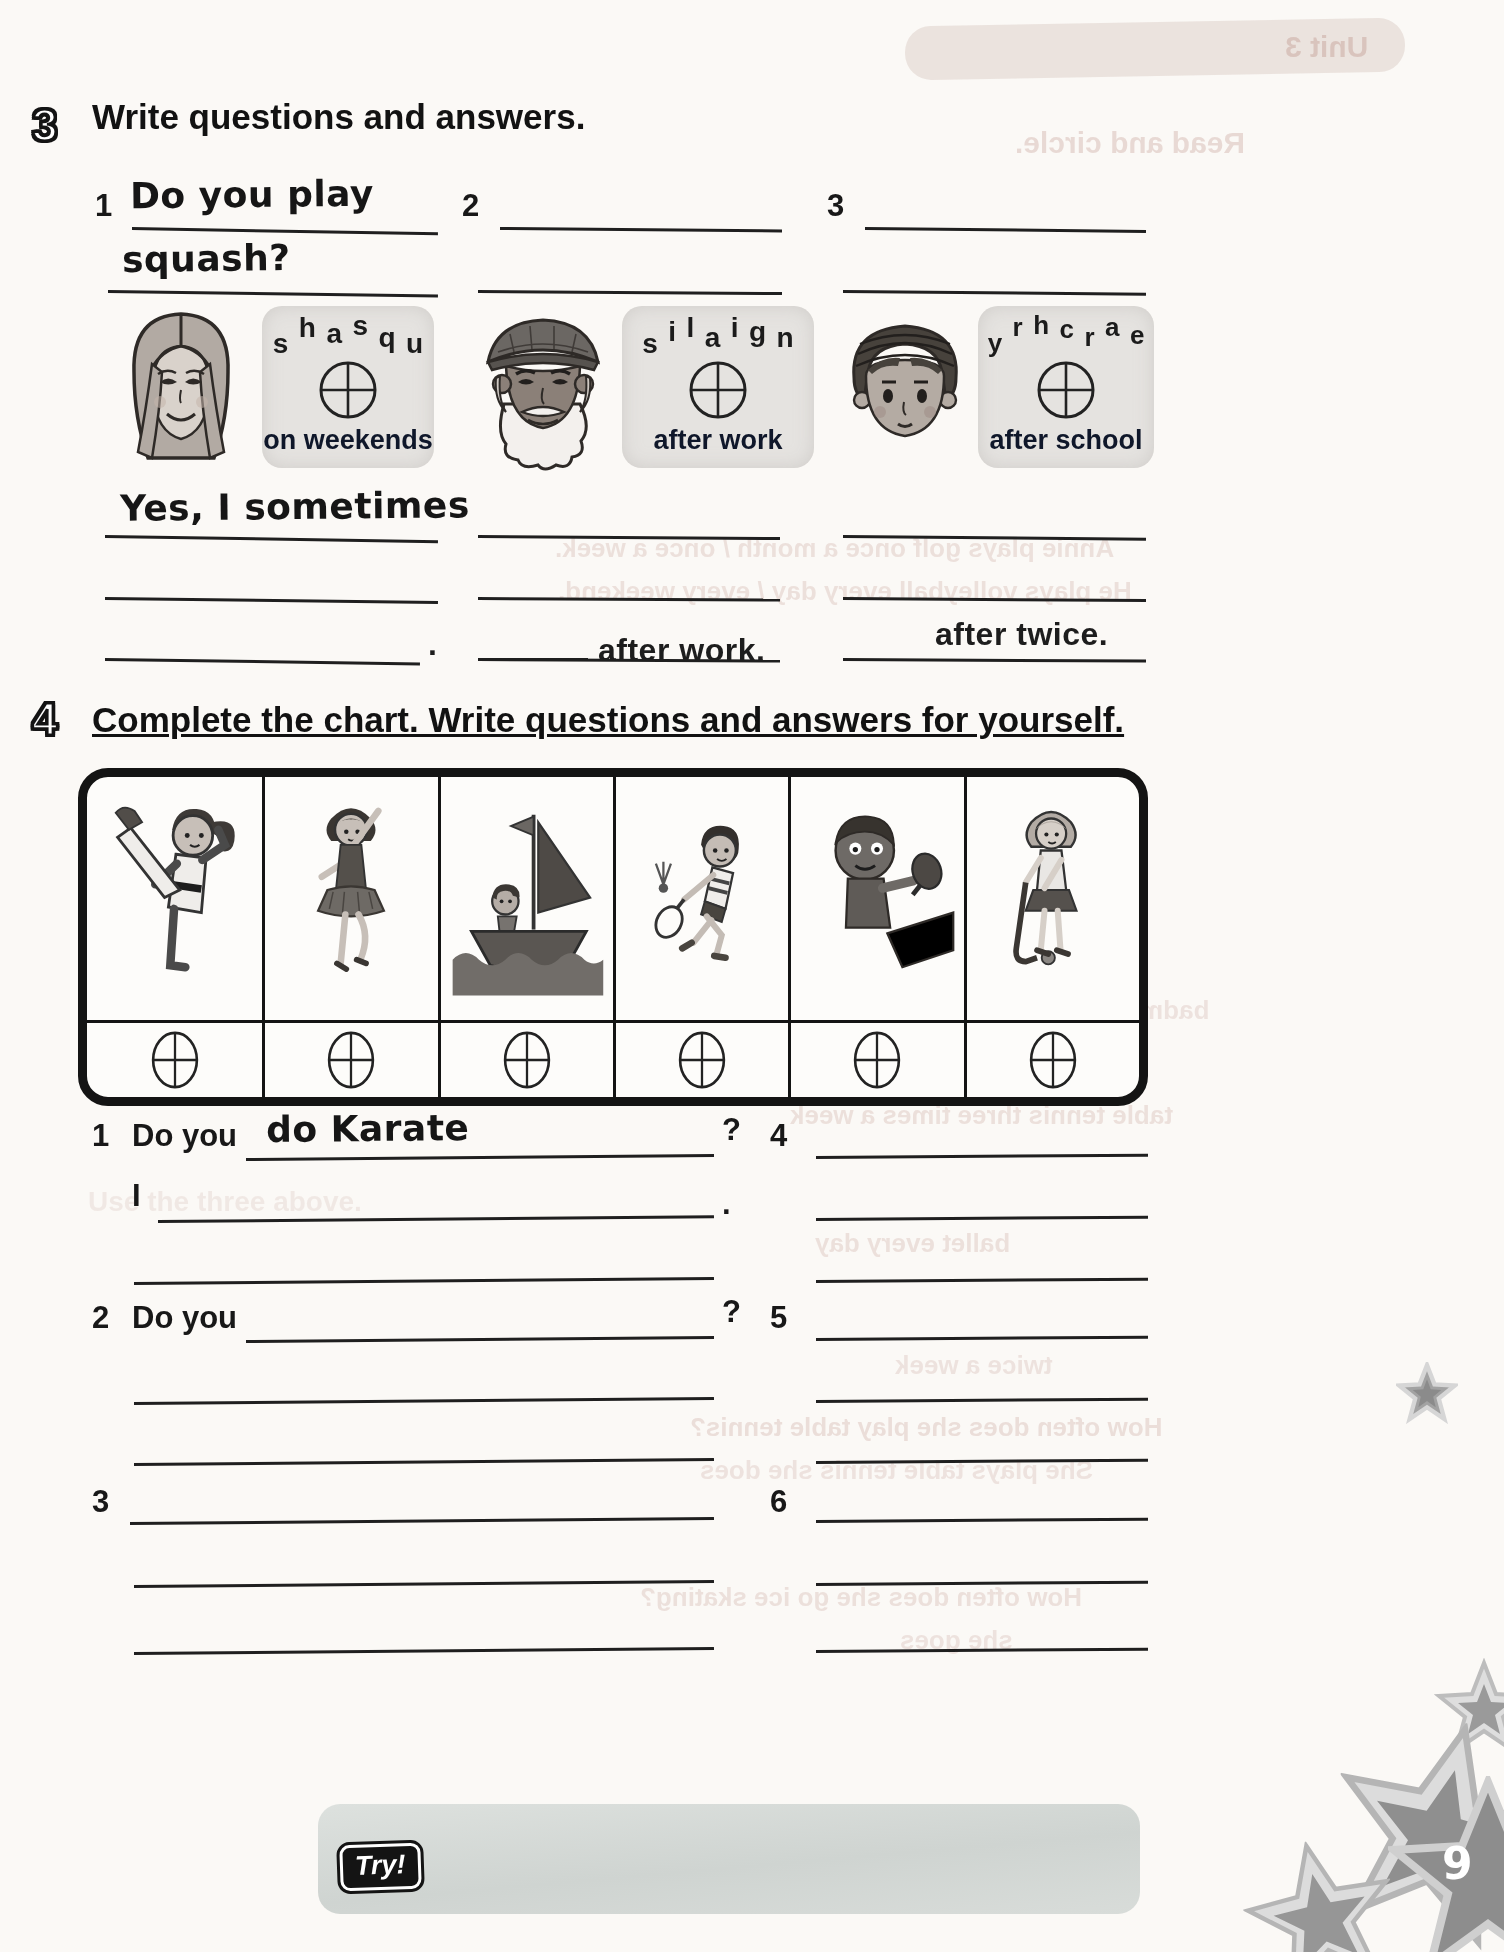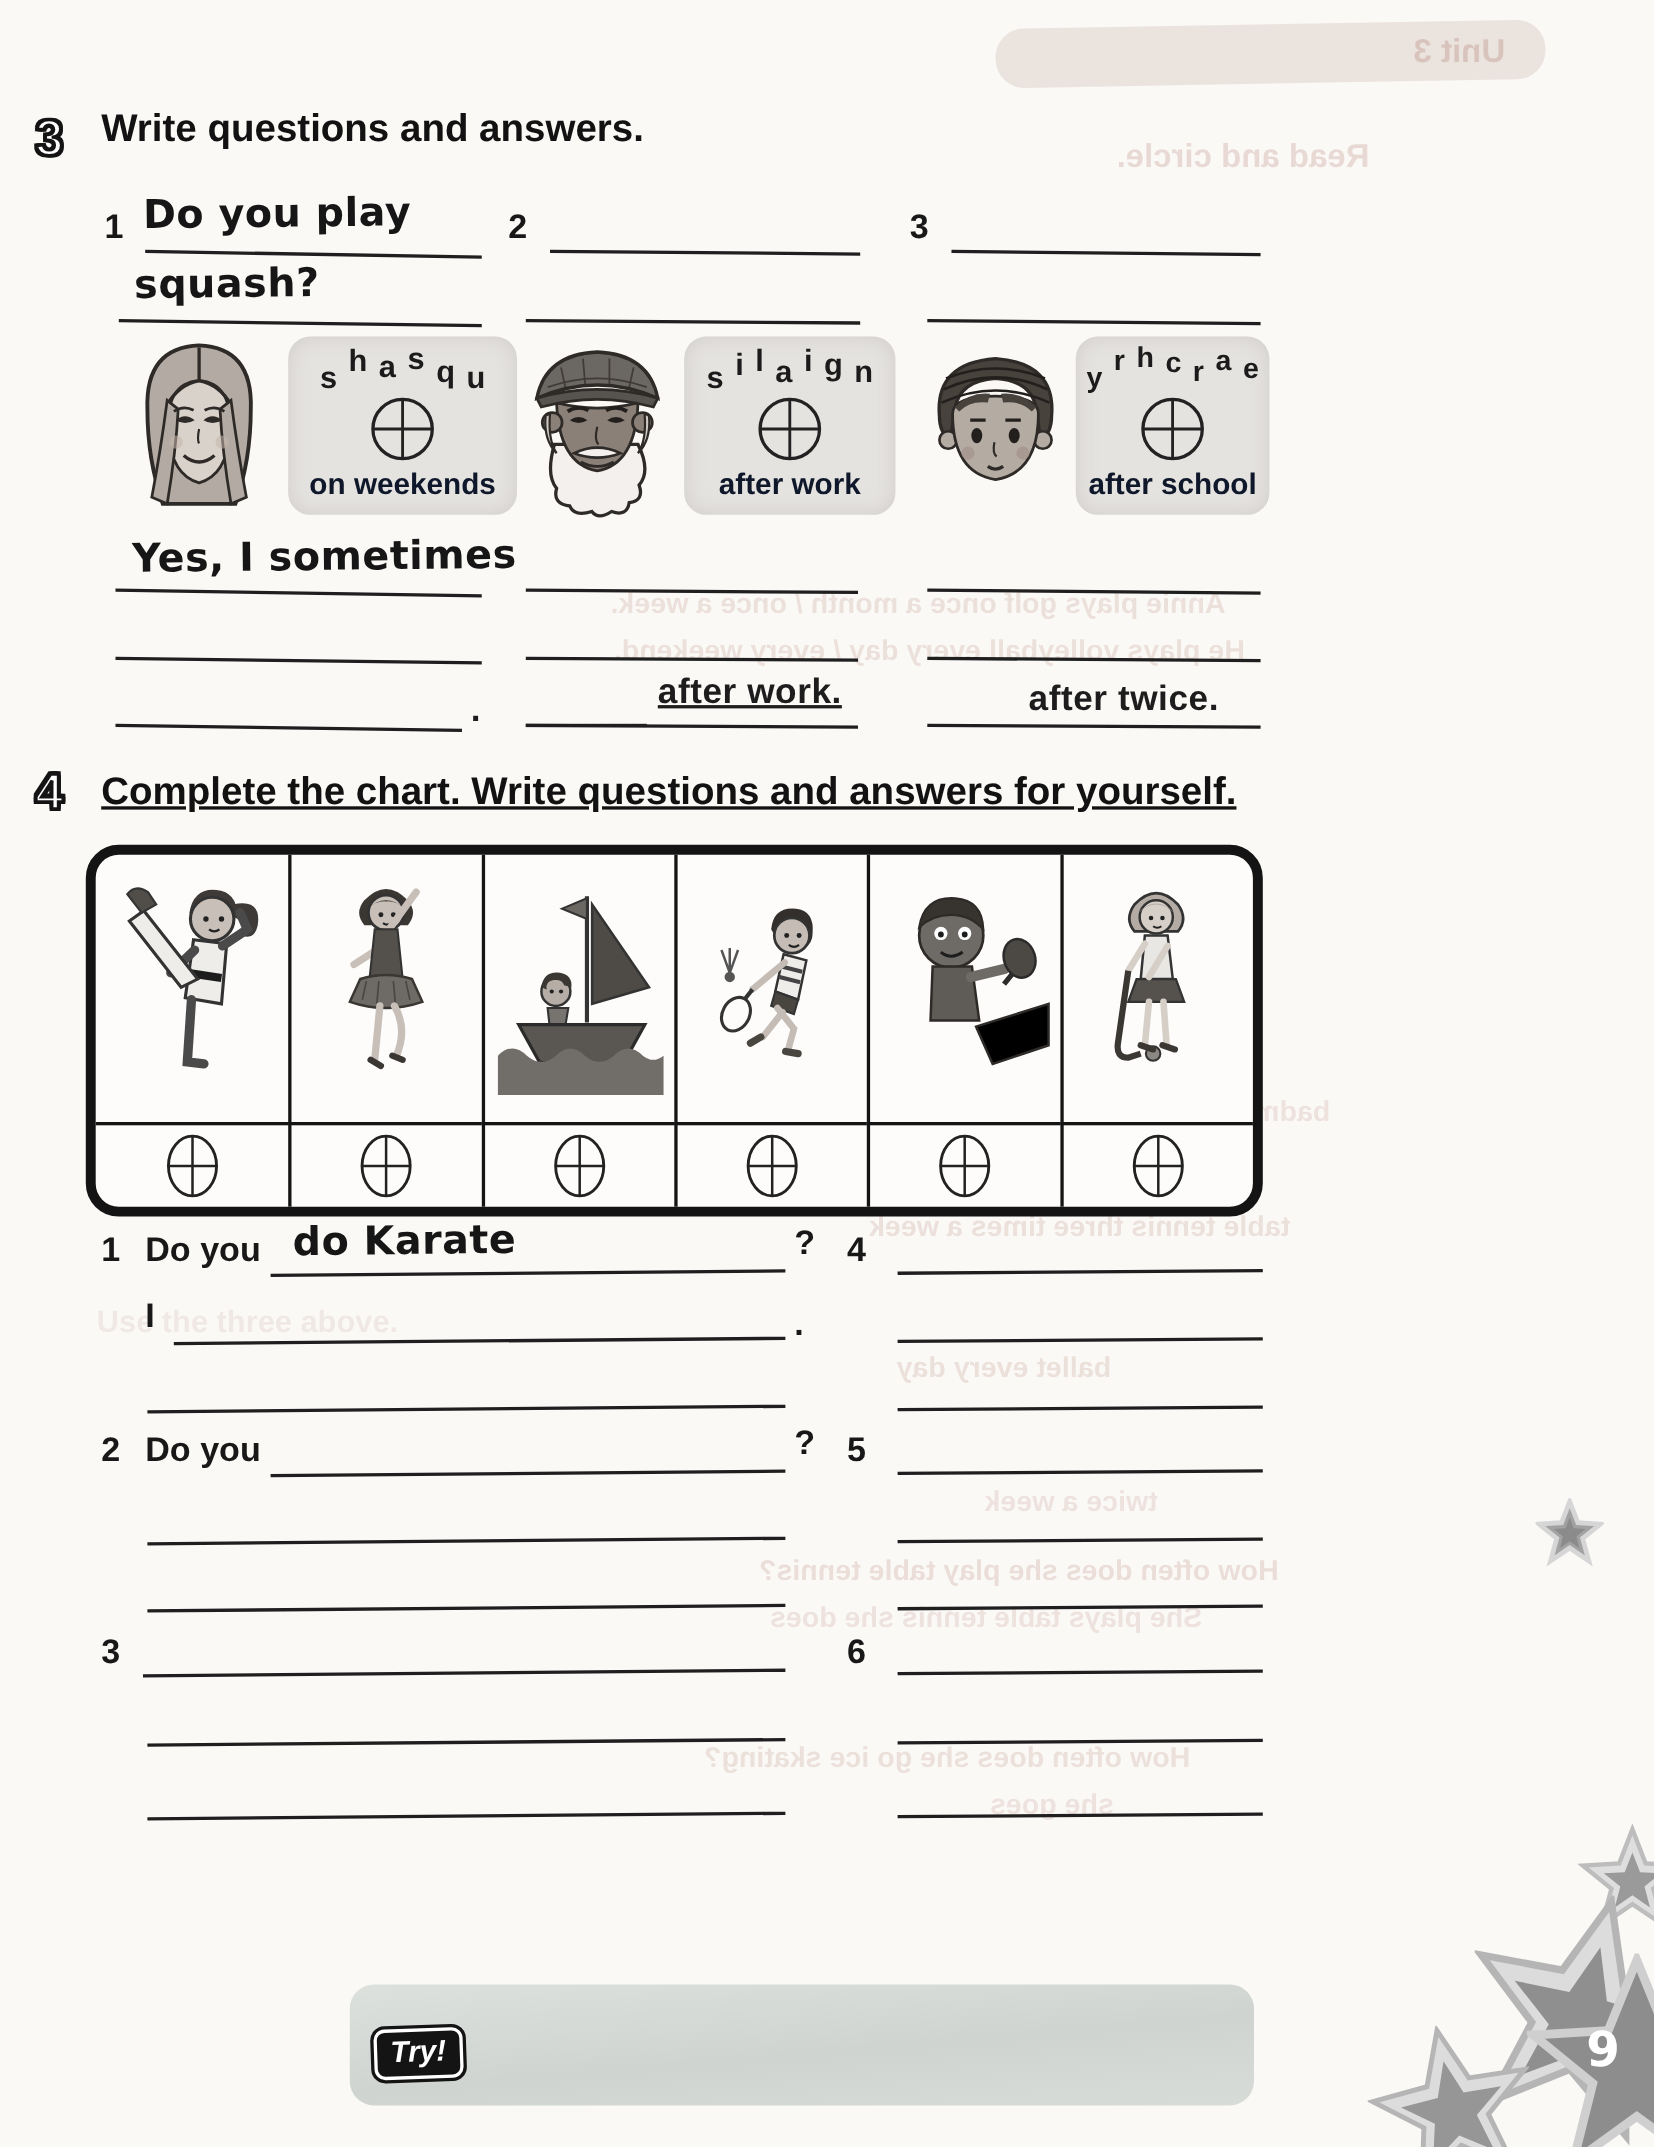--- a/index.html
+++ b/index.html
@@ -120,21 +120,21 @@
     <path d="M30 56 Q44 42 62 44 L60 52 Q44 50 34 60 Z M104 56 Q90 42 72 44 L74 52 Q90 50 100 60 Z" fill="#47423c"></path>
     <ellipse cx="50" cy="82" rx="5" ry="7" fill="#221f1d"></ellipse>
     <ellipse cx="84" cy="82" rx="5" ry="7" fill="#221f1d"></ellipse>
     <path d="M44 68 L58 68 M76 68 L90 68" stroke="#221f1d" stroke-width="3"></path>
     <path d="M66 88 Q64 98 68 101" fill="none" stroke="#2e2a27" stroke-width="2"></path>
     <path d="M60 110 Q67 115 74 110" fill="none" stroke="#2e2a27" stroke-width="3"></path>
     <circle cx="42" cy="98" r="6" fill="#a08f88" opacity=".6"></circle>
     <circle cx="92" cy="98" r="6" fill="#a08f88" opacity=".6"></circle>
   </svg>
 
-  <div class="gbox" style="left:262px;top:306px;width:208px;height:162px;">
+  <div class="gbox" style="left:262px;top:306px;width:172px;height:162px;">
     <div class="letters">
       <span class="lt" style="top:8px;">s</span>
       <span class="lt" style="top:-8px;">h</span>
       <span class="lt" style="top:-2px;">a</span>
       <span class="lt" style="top:-10px;">s</span>
       <span class="lt" style="top:2px;">q</span>
       <span class="lt" style="top:8px;">u</span>
     </div>
     <svg class="boxmark" width="64" height="64" viewBox="0 0 64 64">
       <circle cx="32" cy="32" r="27" fill="none" stroke="#222" stroke-width="3"></circle>
@@ -182,21 +182,21 @@
   <div class="wline" style="left:478px;top:535px;width:302px;transform:rotate(.4deg);"></div>
   <div class="wline" style="left:843px;top:535px;width:303px;transform:rotate(.5deg);"></div>
 
   <div class="wline" style="left:105px;top:597px;width:333px;transform:rotate(.7deg);"></div>
   <div class="wline" style="left:478px;top:597px;width:302px;transform:rotate(.3deg);"></div>
   <div class="wline" style="left:843px;top:597px;width:303px;transform:rotate(.4deg);"></div>
 
   <div class="wline" style="left:105px;top:658px;width:315px;transform:rotate(.8deg);"></div>
   <div class="ptxt2" style="left:428px;top:626px;">.</div>
   <div class="wline" style="left:478px;top:658px;width:110px;"></div>
-  <div class="ptxt2" style="left:598px;top:610px;text-decoration:underline;">after work.</div>
+  <div class="ptxt2" style="left:598px;top:632px;">after work.</div>
   <div class="wline" style="left:478px;top:658px;width:302px;transform:rotate(.3deg);"></div>
   <div class="ptxt2" style="left:935px;top:616px;">after twice.</div>
   <div class="wline" style="left:843px;top:658px;width:303px;transform:rotate(.3deg);"></div>
 
   <div class="exnum" style="left:32px;top:692px;">4</div>
   <div class="extitle" style="left:92px;top:700px;text-decoration:underline;">Complete the chart. Write questions and answers for yourself.</div>
 
   <div class="chart" style="left:78px;top:768px;width:1052px;height:320px;">
     <div class="ccell first">
       <svg width="160" height="225" viewBox="0 0 170 230">

